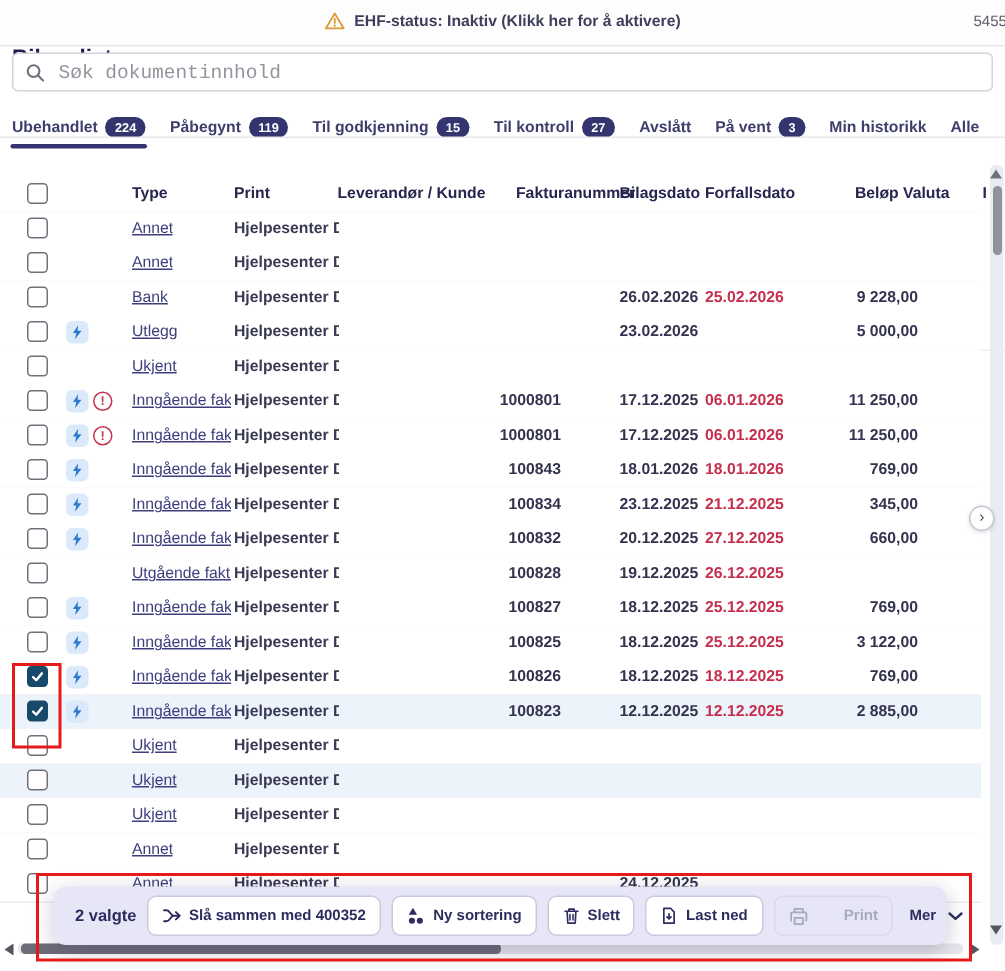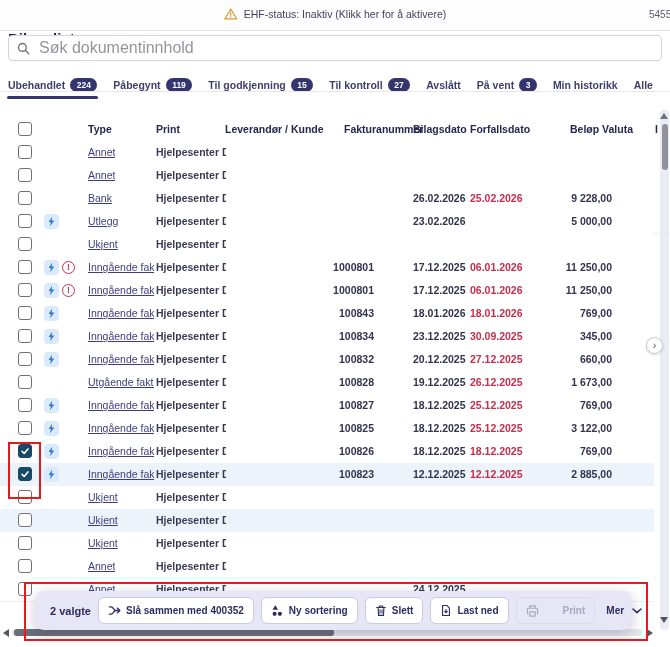--- a/index.html
+++ b/index.html
@@ -4,27 +4,27 @@
 <style>
   html,body{margin:0;padding:0;}
   body{width:670px;height:647px;overflow:hidden;position:relative;background:#fff;
        font-family:"Liberation Sans",sans-serif;color:#33334f;}
   .app{position:absolute;inset:0;}
 
   
   .topbar{position:absolute;top:0;left:0;right:0;height:30px;border-bottom:1px solid #e5e5ea;background:#fdfdfe;}
   .page-title{position:absolute;left:8px;top:6px;font-size:15px;font-weight:700;color:#201f4f;margin-top:24px;}
   .ehf{position:absolute;top:8px;left:50%;transform:translateX(-50%);display:flex;align-items:flex-end;gap:6px;
-       font-size:10.5px;font-weight:400;color:#3f3f5c;white-space:nowrap;cursor:pointer;}
+       font-size:10.5px;font-weight:700;color:#3f3f5c;white-space:nowrap;cursor:pointer;}
   .corner-num{position:absolute;left:649px;top:9px;font-size:10px;color:#5a5a6a;white-space:nowrap;}
 
   
   .searchbar{position:absolute;top:35px;left:8px;width:654px;height:26px;border:1px solid #d3d3dc;border-radius:4px;
        box-sizing:border-box;display:flex;align-items:center;padding:0 8px;gap:7px;background:#fff;}
-  .searchbar input{border:none;outline:none;flex:1;font-size:16px;font-family:Liberation Sans, sans-serif;color:#33334f;}
+  .searchbar input{border:none;outline:none;flex:1;font-size:13px;font-family:Liberation Mono, monospace;color:#33334f;}
   .searchbar input::placeholder{color:#94949f;}
 
   
   .tabs{position:absolute;top:68px;left:8px;height:22px;display:flex;align-items:center;gap:16px;}
   .tab{display:inline-flex;align-items:center;gap:5px;font-size:10.5px;font-weight:600;color:#3e3e6d;
        cursor:pointer;position:relative;white-space:nowrap;margin-top:12px;}
   .tab .badge{background:#34346e;color:#fff;font-size:8.5px;font-weight:700;padding:2.5px 6.5px;border-radius:10px;line-height:1;}
   .tab.active::after{content:'';position:absolute;left:-1px;right:-1px;bottom:-7px;height:3px;background:#34346e;border-radius:2px;}
   .tabs-divider{position:absolute;left:0;right:0;top:91px;border-top:1px solid #e6e6eb;}
 
@@ -241,21 +241,21 @@
         <span class="cb"></span>
         <span class="bolt">
           <svg width="9" height="11" viewBox="0 0 12 14">
             <path d="M6.8 .8 2.2 7.6h2.9L4 13.2 9.8 5.6H6.3z" fill="#2e7ad1"></path>
           </svg>
         </span>
         <div class="cell c-type">Inngående fakt…</div>
         <div class="cell c-klient">Hjelpesenter De…</div>
         <div class="cell c-fakt">100834</div>
         <div class="cell c-bdato">23.12.2025</div>
-        <div class="cell c-fdato">30.09.2025</div>
+        <div class="cell c-fdato">21.12.2025</div>
         <div class="cell c-belop">345,00</div>
       </div>
       <div class="row" style="top: 348px;">
         <span class="cb"></span>
         <span class="bolt">
           <svg width="9" height="11" viewBox="0 0 12 14">
             <path d="M6.8 .8 2.2 7.6h2.9L4 13.2 9.8 5.6H6.3z" fill="#2e7ad1"></path>
           </svg>
         </span>
         <div class="cell c-type">Inngående fakt…</div>
@@ -265,21 +265,20 @@
         <div class="cell c-fdato">27.12.2025</div>
         <div class="cell c-belop">660,00</div>
       </div>
       <div class="row" style="top: 371px;">
         <span class="cb"></span>
         <div class="cell c-type">Utgående faktu…</div>
         <div class="cell c-klient">Hjelpesenter De…</div>
         <div class="cell c-fakt">100828</div>
         <div class="cell c-bdato">19.12.2025</div>
         <div class="cell c-fdato">26.12.2025</div>
-        <div class="cell c-belop">1 673,00</div>
       </div>
       <div class="row" style="top: 394px;">
         <span class="cb"></span>
         <span class="bolt">
           <svg width="9" height="11" viewBox="0 0 12 14">
             <path d="M6.8 .8 2.2 7.6h2.9L4 13.2 9.8 5.6H6.3z" fill="#2e7ad1"></path>
           </svg>
         </span>
         <div class="cell c-type">Inngående fakt…</div>
         <div class="cell c-klient">Hjelpesenter De…</div>

